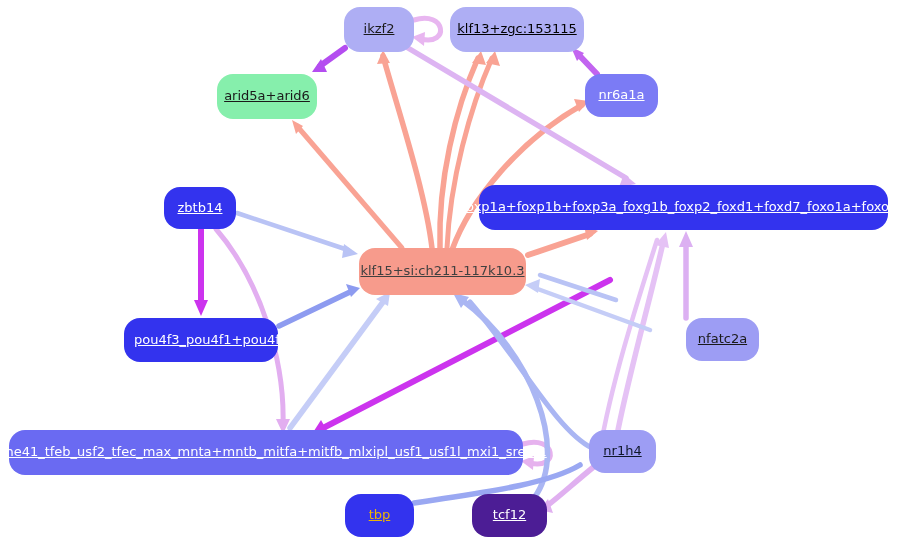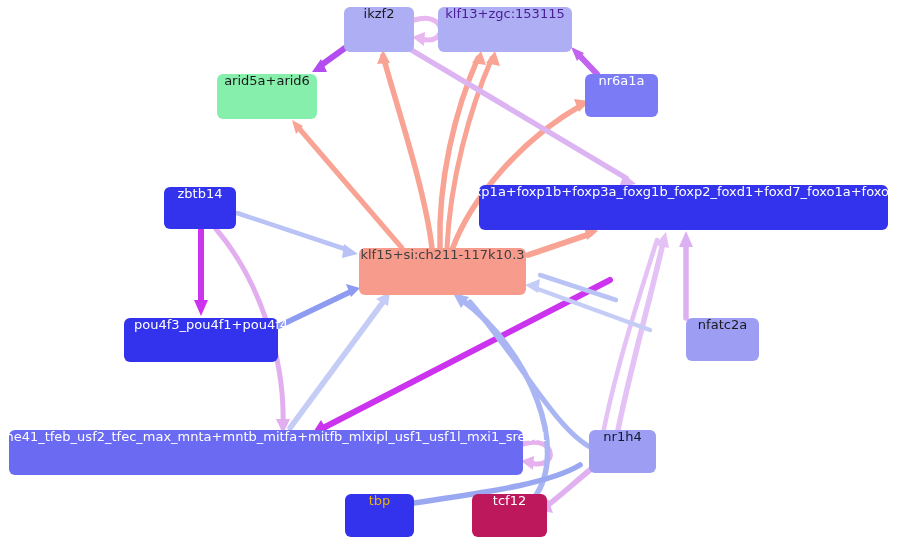--- a/index.html
+++ b/index.html
@@ -22,27 +22,28 @@
     position: absolute;
     left: 0;
     top: 0;
     width: 898px;
     height: 545px;
   }
   .node {
     position: absolute;
     box-sizing: border-box;
     display: flex;
-    align-items: flex-start;
+    align-items: center;
     justify-content: center;
-    border-radius: 6px;
+    border-radius: 16px;
     text-align: center;
     line-height: 1.1;
     white-space: nowrap;
     user-select: none;
+    text-decoration: underline;
   }
   .node-label {
     display: block;
     padding: 0 10px;
   }
 </style>
 </head>
 <body>
 
 <div id="graph-canvas">
@@ -136,21 +137,21 @@
       <path d="M 592 448 C 556 430 520 360 470 302" fill="none" stroke="#aab6f3" stroke-width="5" stroke-linecap="round"></path>
 
       <path d="M 414 503 C 470 494 545 486 580 465" fill="none" stroke="#9aa8f2" stroke-width="5.5" stroke-linecap="round"></path>
     </g>
   </svg>
 
   <div class="node" style="left:344px; top:7px; width:70px; height:45px; background:#aeaef4; color:#1a1a1a; font-size:13px;">
     <span class="node-label">ikzf2</span>
   </div>
 
-  <div class="node" style="left:438px; top:7px; width:134px; height:45px; background:#aeaef4; color:#4c1d95; font-size:13px;">
+  <div class="node" style="left:450px; top:7px; width:134px; height:45px; background:#aeaef4; color:#000000; font-size:13px;">
     <span class="node-label">klf13+zgc:153115</span>
   </div>
 
   <div class="node" style="left:217px; top:74px; width:100px; height:45px; background:#86efac; color:#1a1a1a; font-size:13px;">
     <span class="node-label">arid5a+arid6</span>
   </div>
 
   <div class="node" style="left:585px; top:74px; width:73px; height:43px; background:#7b7bf5; color:#ffffff; font-size:13px;">
     <span class="node-label">nr6a1a</span>
   </div>
@@ -180,17 +181,17 @@
   </div>
 
   <div class="node" style="left:589px; top:430px; width:67px; height:43px; background:#9d9df4; color:#0f172a; font-size:13px;">
     <span class="node-label">nr1h4</span>
   </div>
 
   <div class="node" style="left:345px; top:494px; width:69px; height:43px; background:#3333ee; color:#eab308; font-size:13px;">
     <span class="node-label">tbp</span>
   </div>
 
-  <div class="node" style="left:472px; top:494px; width:75px; height:43px; background:#be185d; color:#ffffff; font-size:13px;">
+  <div class="node" style="left:472px; top:494px; width:75px; height:43px; background:#4c1d95; color:#ffffff; font-size:13px;">
     <span class="node-label">tcf12</span>
   </div>
 
 </div>
 
 </body></html>

